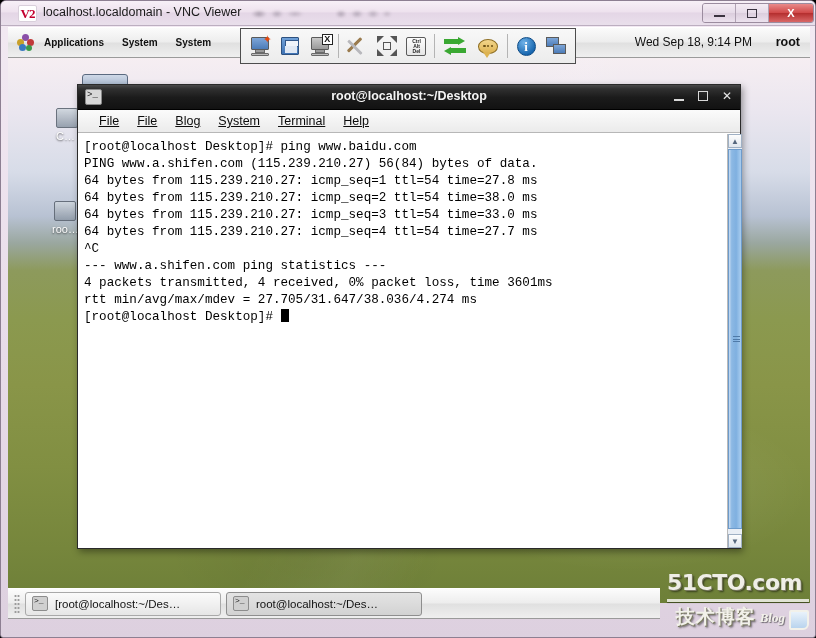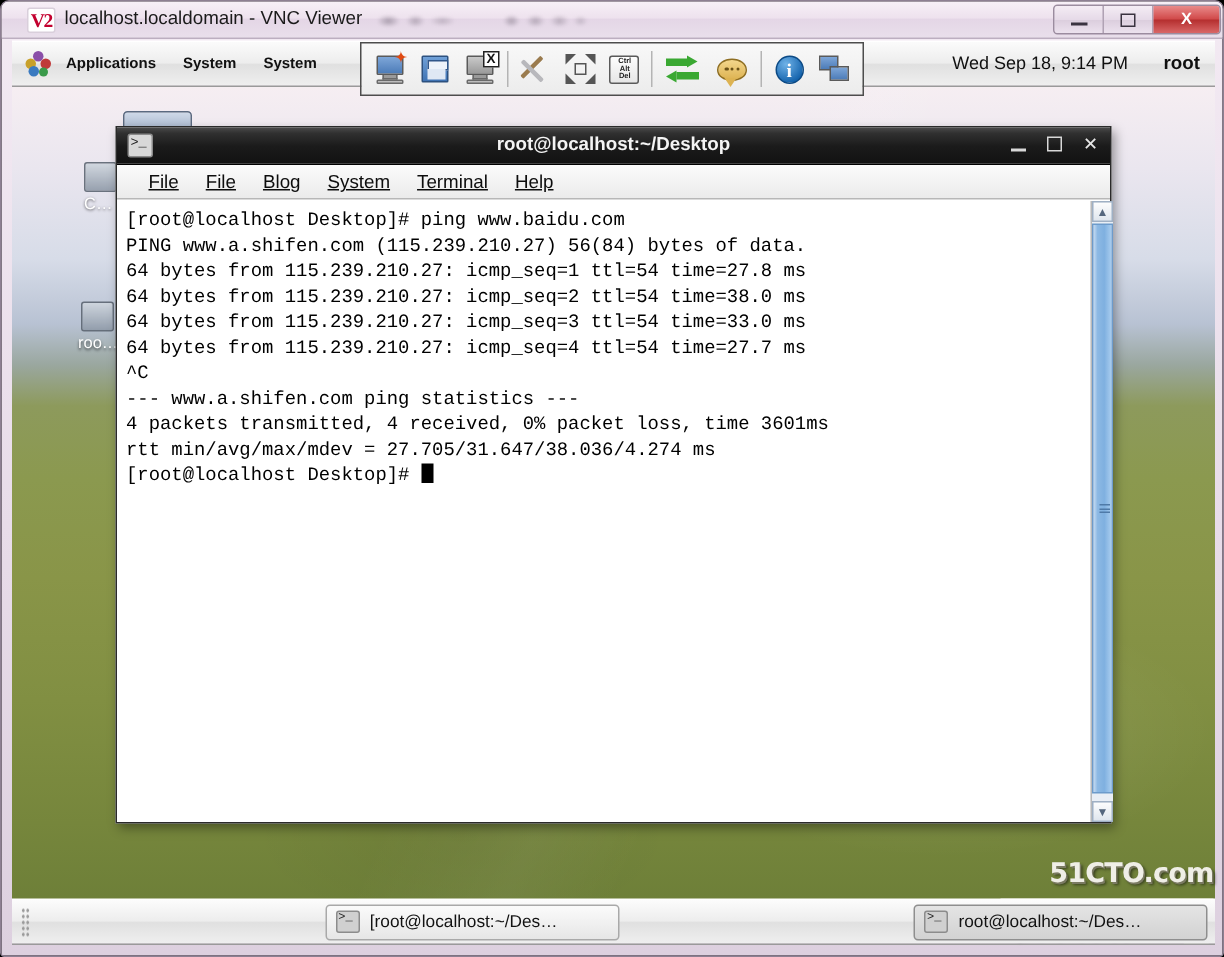--- a/index.html
+++ b/index.html
@@ -406,26 +406,25 @@
 
   
   #watermark {
     position: absolute; right: 6px; bottom: 3px;
     width: 142px; height: 66px;
     z-index: 30;
     pointer-events: none;
   }
   #wm-top {
     font-family: "DejaVu Sans", sans-serif;
-    font-weight: bold; font-size: 18px;
+    font-weight: bold; font-size: 22px;
     letter-spacing: -0.5px;
     color: #efeee6;
     text-shadow: 1px 1px 0 #7a7a62, 2px 2px 2px rgba(0,0,0,.5);
     line-height: 30px;
-    text-align: right;
   }
   #wm-rule {
     height: 3px; background: rgba(245,245,238,.85);
     margin: 1px 0 2px 0;
     box-shadow: 0 1px 1px rgba(0,0,0,.4);
   }
   #wm-bottom {
     display: flex; align-items: flex-end; justify-content: flex-end; gap: 4px;
   }
   #wm-cn {
@@ -444,29 +443,28 @@
   }
   #wm-book {
     width: 20px; height: 20px;
     background: linear-gradient(to bottom, #e9f2fb, #b9d4ee);
     border: 2px solid #f2f1ea;
     border-radius: 2px 2px 6px 2px;
   }
 
   
   #taskbar {
-    position: absolute; left: 7px; bottom: 7px;
-    width: 802px; height: 31px;
+    position: absolute; left: 7px; bottom: 18px;
+    width: 652px; height: 31px;
     background: linear-gradient(to bottom, #fcfcfc 0%, #ededed 48%, #e0e0e0 52%, #efefef 100%);
     border-top: 1px solid #fff;
     border-bottom: 1px solid #9a9a9a;
     display: flex; align-items: center;
     padding-left: 6px;
     z-index: 35;
-    justify-content: space-between;
   }
   #tb-grip {
     width: 6px; height: 20px;
     background-image: radial-gradient(circle, #9b9b9b 1px, transparent 1.2px);
     background-size: 3px 4px;
     margin-right: 5px;
   }
   .task-btn {
     height: 24px;
     min-width: 196px;

